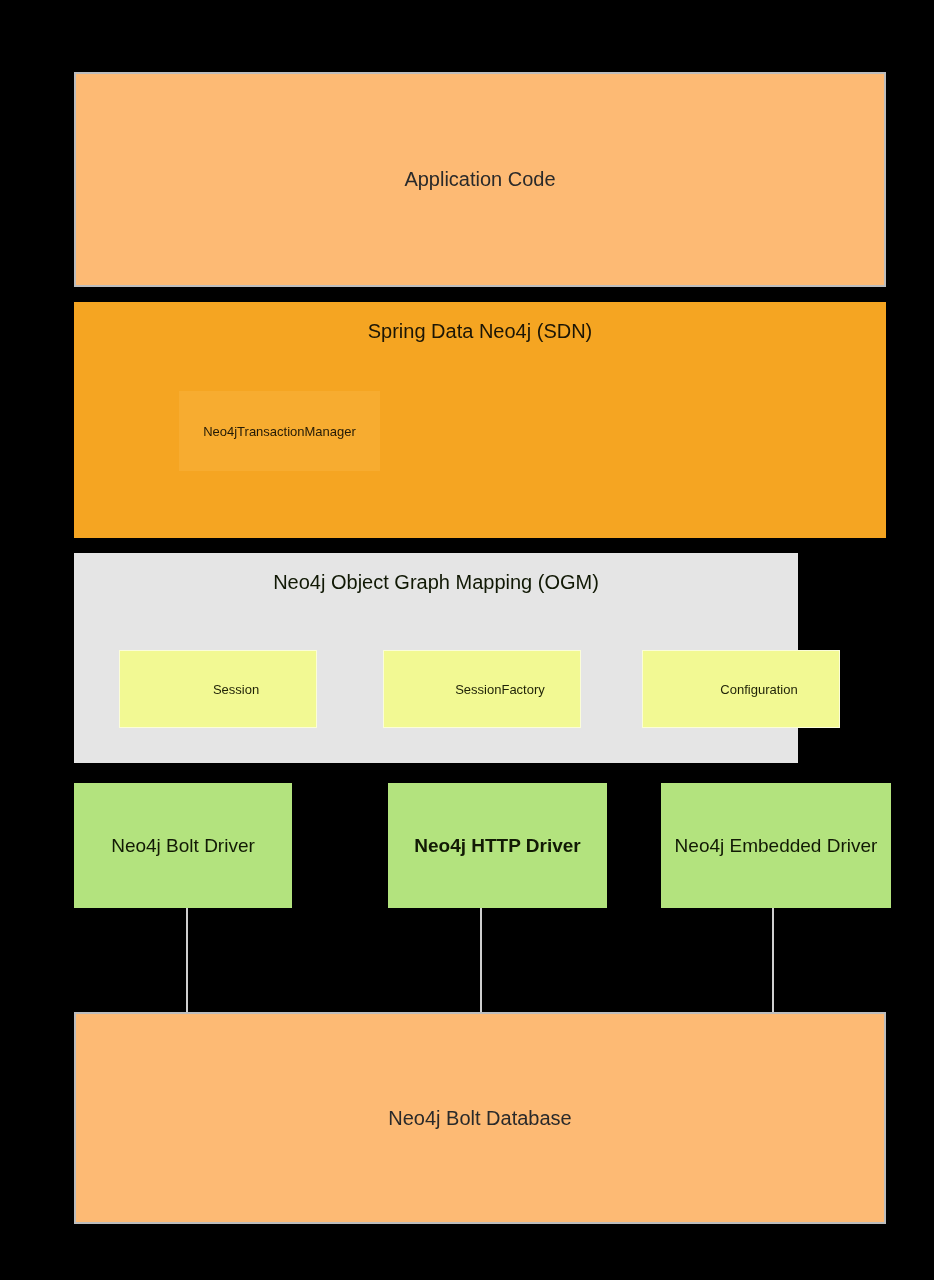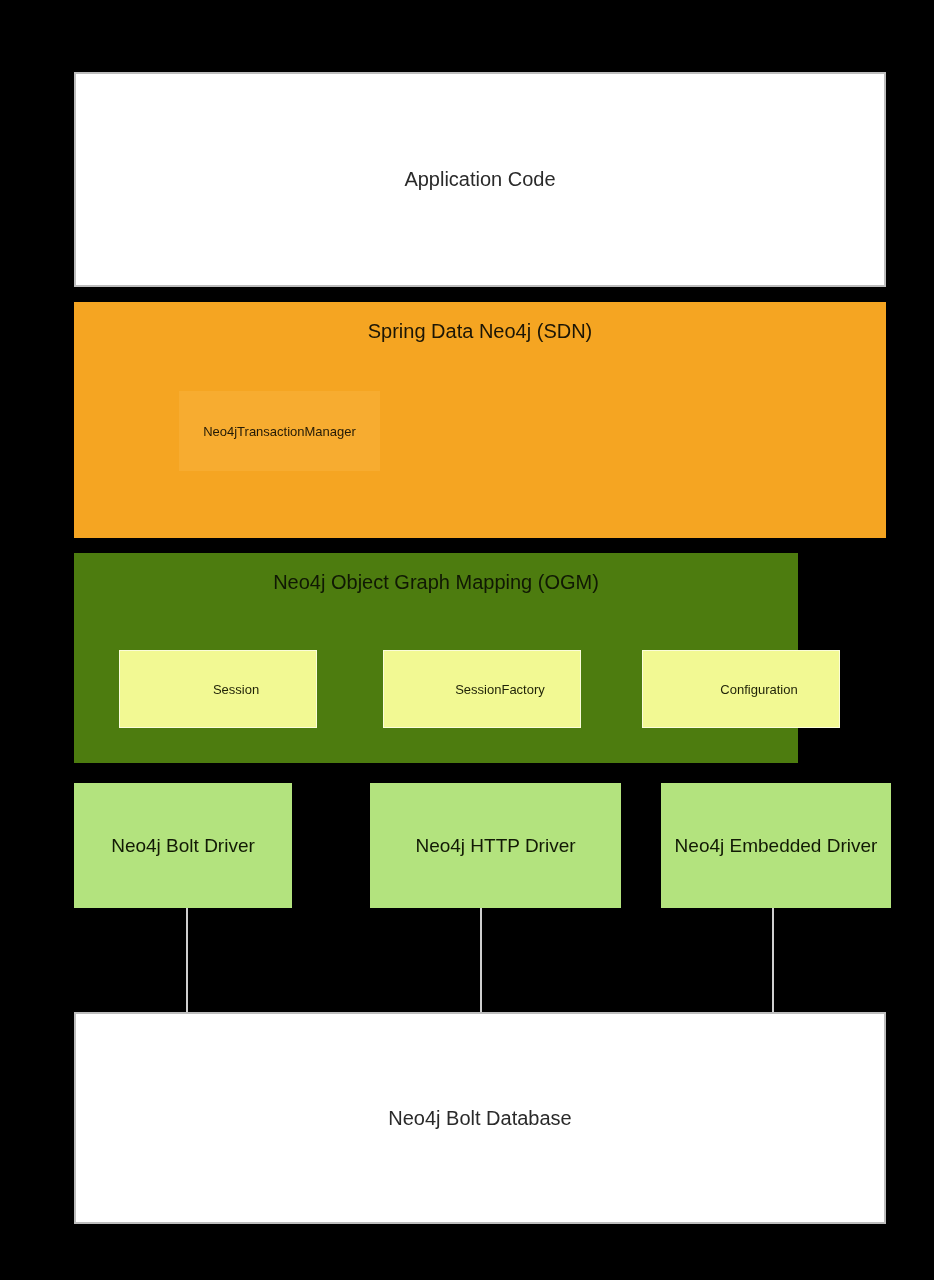--- a/index.html
+++ b/index.html
@@ -19,21 +19,21 @@
   .box {
     position: absolute;
     box-sizing: border-box;
     display: flex;
     align-items: center;
     justify-content: center;
     text-align: center;
   }
   
   .gray {
-    background: #ffffff;
+    background: #fdba74;
     border: 2px solid #bdbdbd;
     font-size: 20px;
     color: #2a2a2a;
   }
   .app-box  { left: 74px;  top: 72px;   width: 812px; height: 215px; }
   .db-box   { left: 74px;  top: 1012px; width: 812px; height: 212px; }
   
   .sdn-box {
     left: 74px; top: 302px; width: 812px; height: 236px;
     background: #f5a522;
@@ -60,21 +60,21 @@
     background: #f7ac30;
     color: #231a06;
     top: 89px;
     height: 80px;
   }
   .sdn-sub-1 { left: 105px; width: 201px; }
   .sdn-sub-2 { left: 506px; width: 203px; }
   
   .ogm-box {
     left: 74px; top: 553px; width: 724px; height: 210px;
-    background: #4d7c0f;
+    background: #e5e5e5;
     display: block;
   }
   .ogm-box .layer-title { color: #101804; }
   .yellow-sub {
     background: #f2f993;
     border: 1px solid rgba(255,255,255,0.65);
     color: #1f2207;
     top: 97px;
     height: 78px;
     padding-left: 36px;
@@ -84,21 +84,21 @@
   .ogm-sub-3 { left: 568px; width: 198px; }
   
   .driver {
     background: #b3e37e;
     top: 783px;
     height: 125px;
     font-size: 19px;
     color: #121a05;
   }
   .driver-1 { left: 74px;  width: 218px; }
-  .driver-2 { left: 370px; width: 251px; }
+  .driver-2 { left: 388px; width: 219px; font-weight: bold; }
   .driver-3 { left: 661px; width: 230px; }
   
   .connector {
     position: absolute;
     top: 908px;
     width: 2px;
     height: 104px;
     background: #cfcfcf;
   }
   .connector-1 { left: 186px; }

